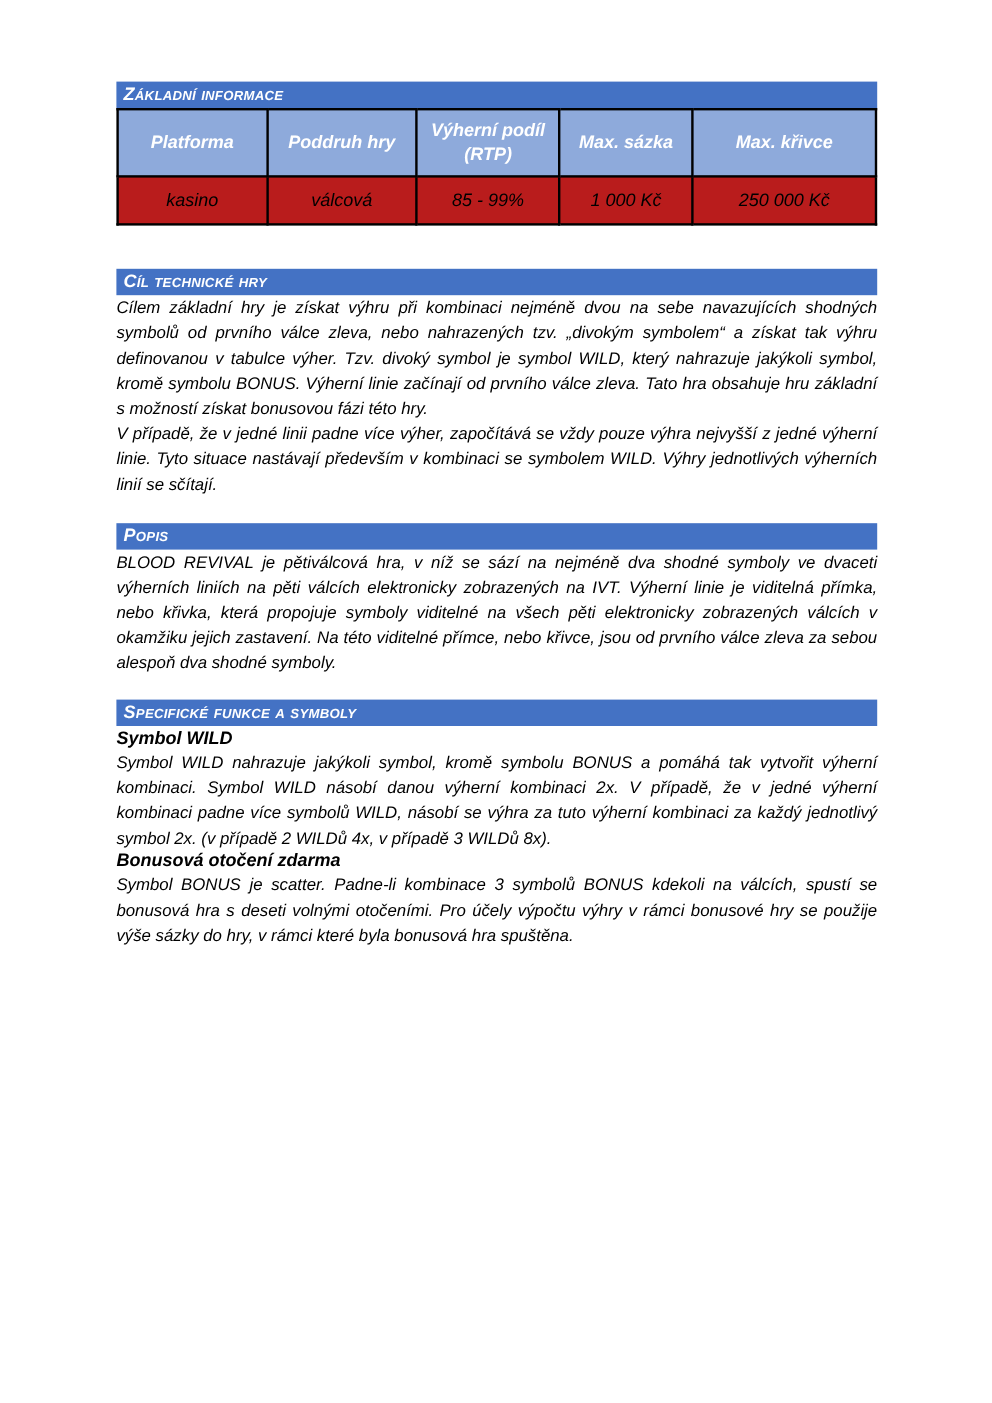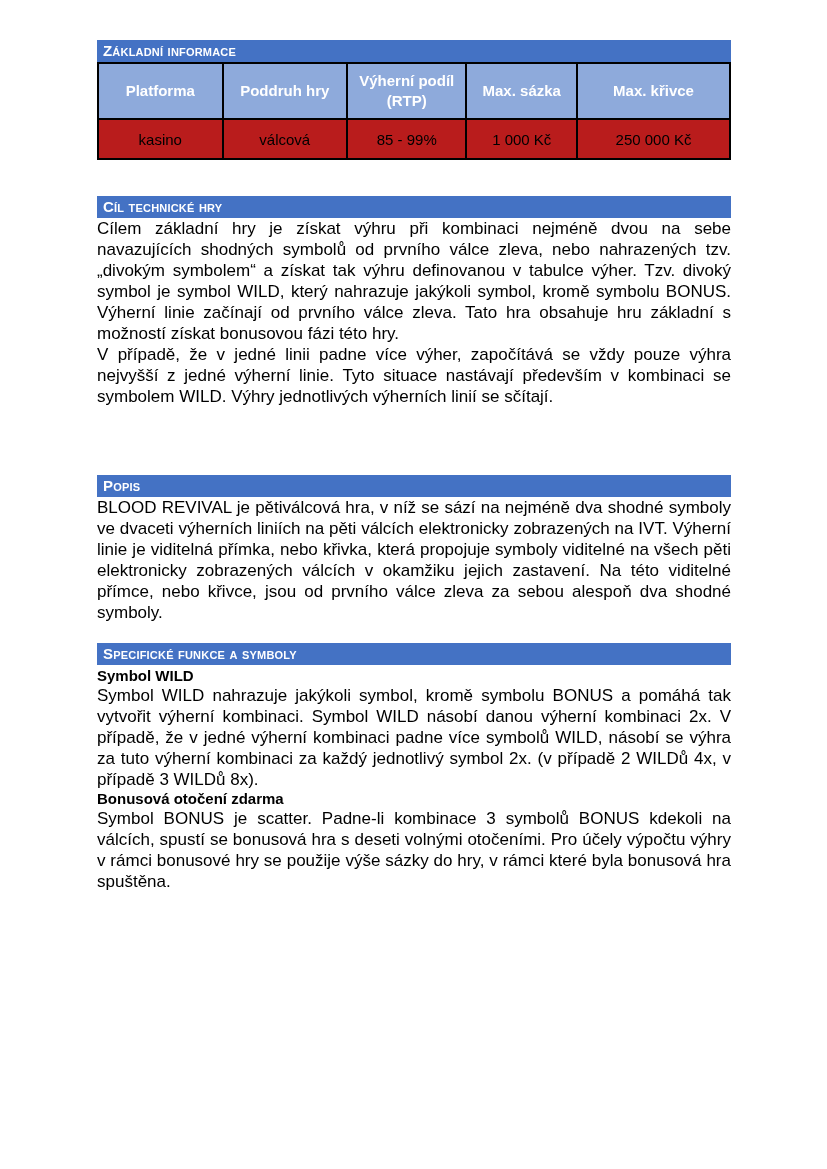--- a/index.html
+++ b/index.html
@@ -16,21 +16,22 @@
     font-family: "Liberation Sans", "DejaVu Sans", sans-serif;
     color: #000000;
     overflow: hidden;
     box-sizing: border-box;
   }
   .content {
     position: absolute;
     left: 97px;
     top: 0;
     width: 634px;
-    padding-top: 40px;
+    padding-top: 68px;
+    font-style: italic;
   }
   .section-bar {
     background: var(--section-bar, #4472C4);
     color: #ffffff;
     font-weight: bold;
     font-variant: small-caps;
     font-size: 15px;
     line-height: 22px;
     height: 22px;
     padding-left: 6px;
@@ -58,38 +59,38 @@
     height: 56px;
     line-height: 20px;
   }
   table.info-table td {
     background: #b91c1c;
     color: #000000;
     height: 40px;
     font-weight: normal;
   }
   p.body-text {
-    font-size: 17px;
+    font-size: 14px;
     line-height: 21px;
     text-align: justify;
     margin: 0;
     color: #000000;
   }
   .sub-heading {
     font-size: 15px;
     font-weight: bold;
     line-height: 18px;
     margin: 0;
     color: #000000;
   }
   
   .mt-bar2   { margin-top: 36px; }
   .mt-p1     { margin-top: 32px; }
   .mt-p2     { margin-top: 7px;  }
-  .mt-bar3   { margin-top: 68px; }
+  .mt-bar3   { margin-top: 22px; }
   .mt-p3     { margin-top: 33px; }
   .mt-bar4   { margin-top: 20px; }
   .mt-hwild  { margin-top: 2px; }
   .mt-p4     { margin-top: 22px; }
   .mt-hbonus { }
   .mt-p5     { margin-top: 22px; }
 </style>
 </head>
 <body>
 

